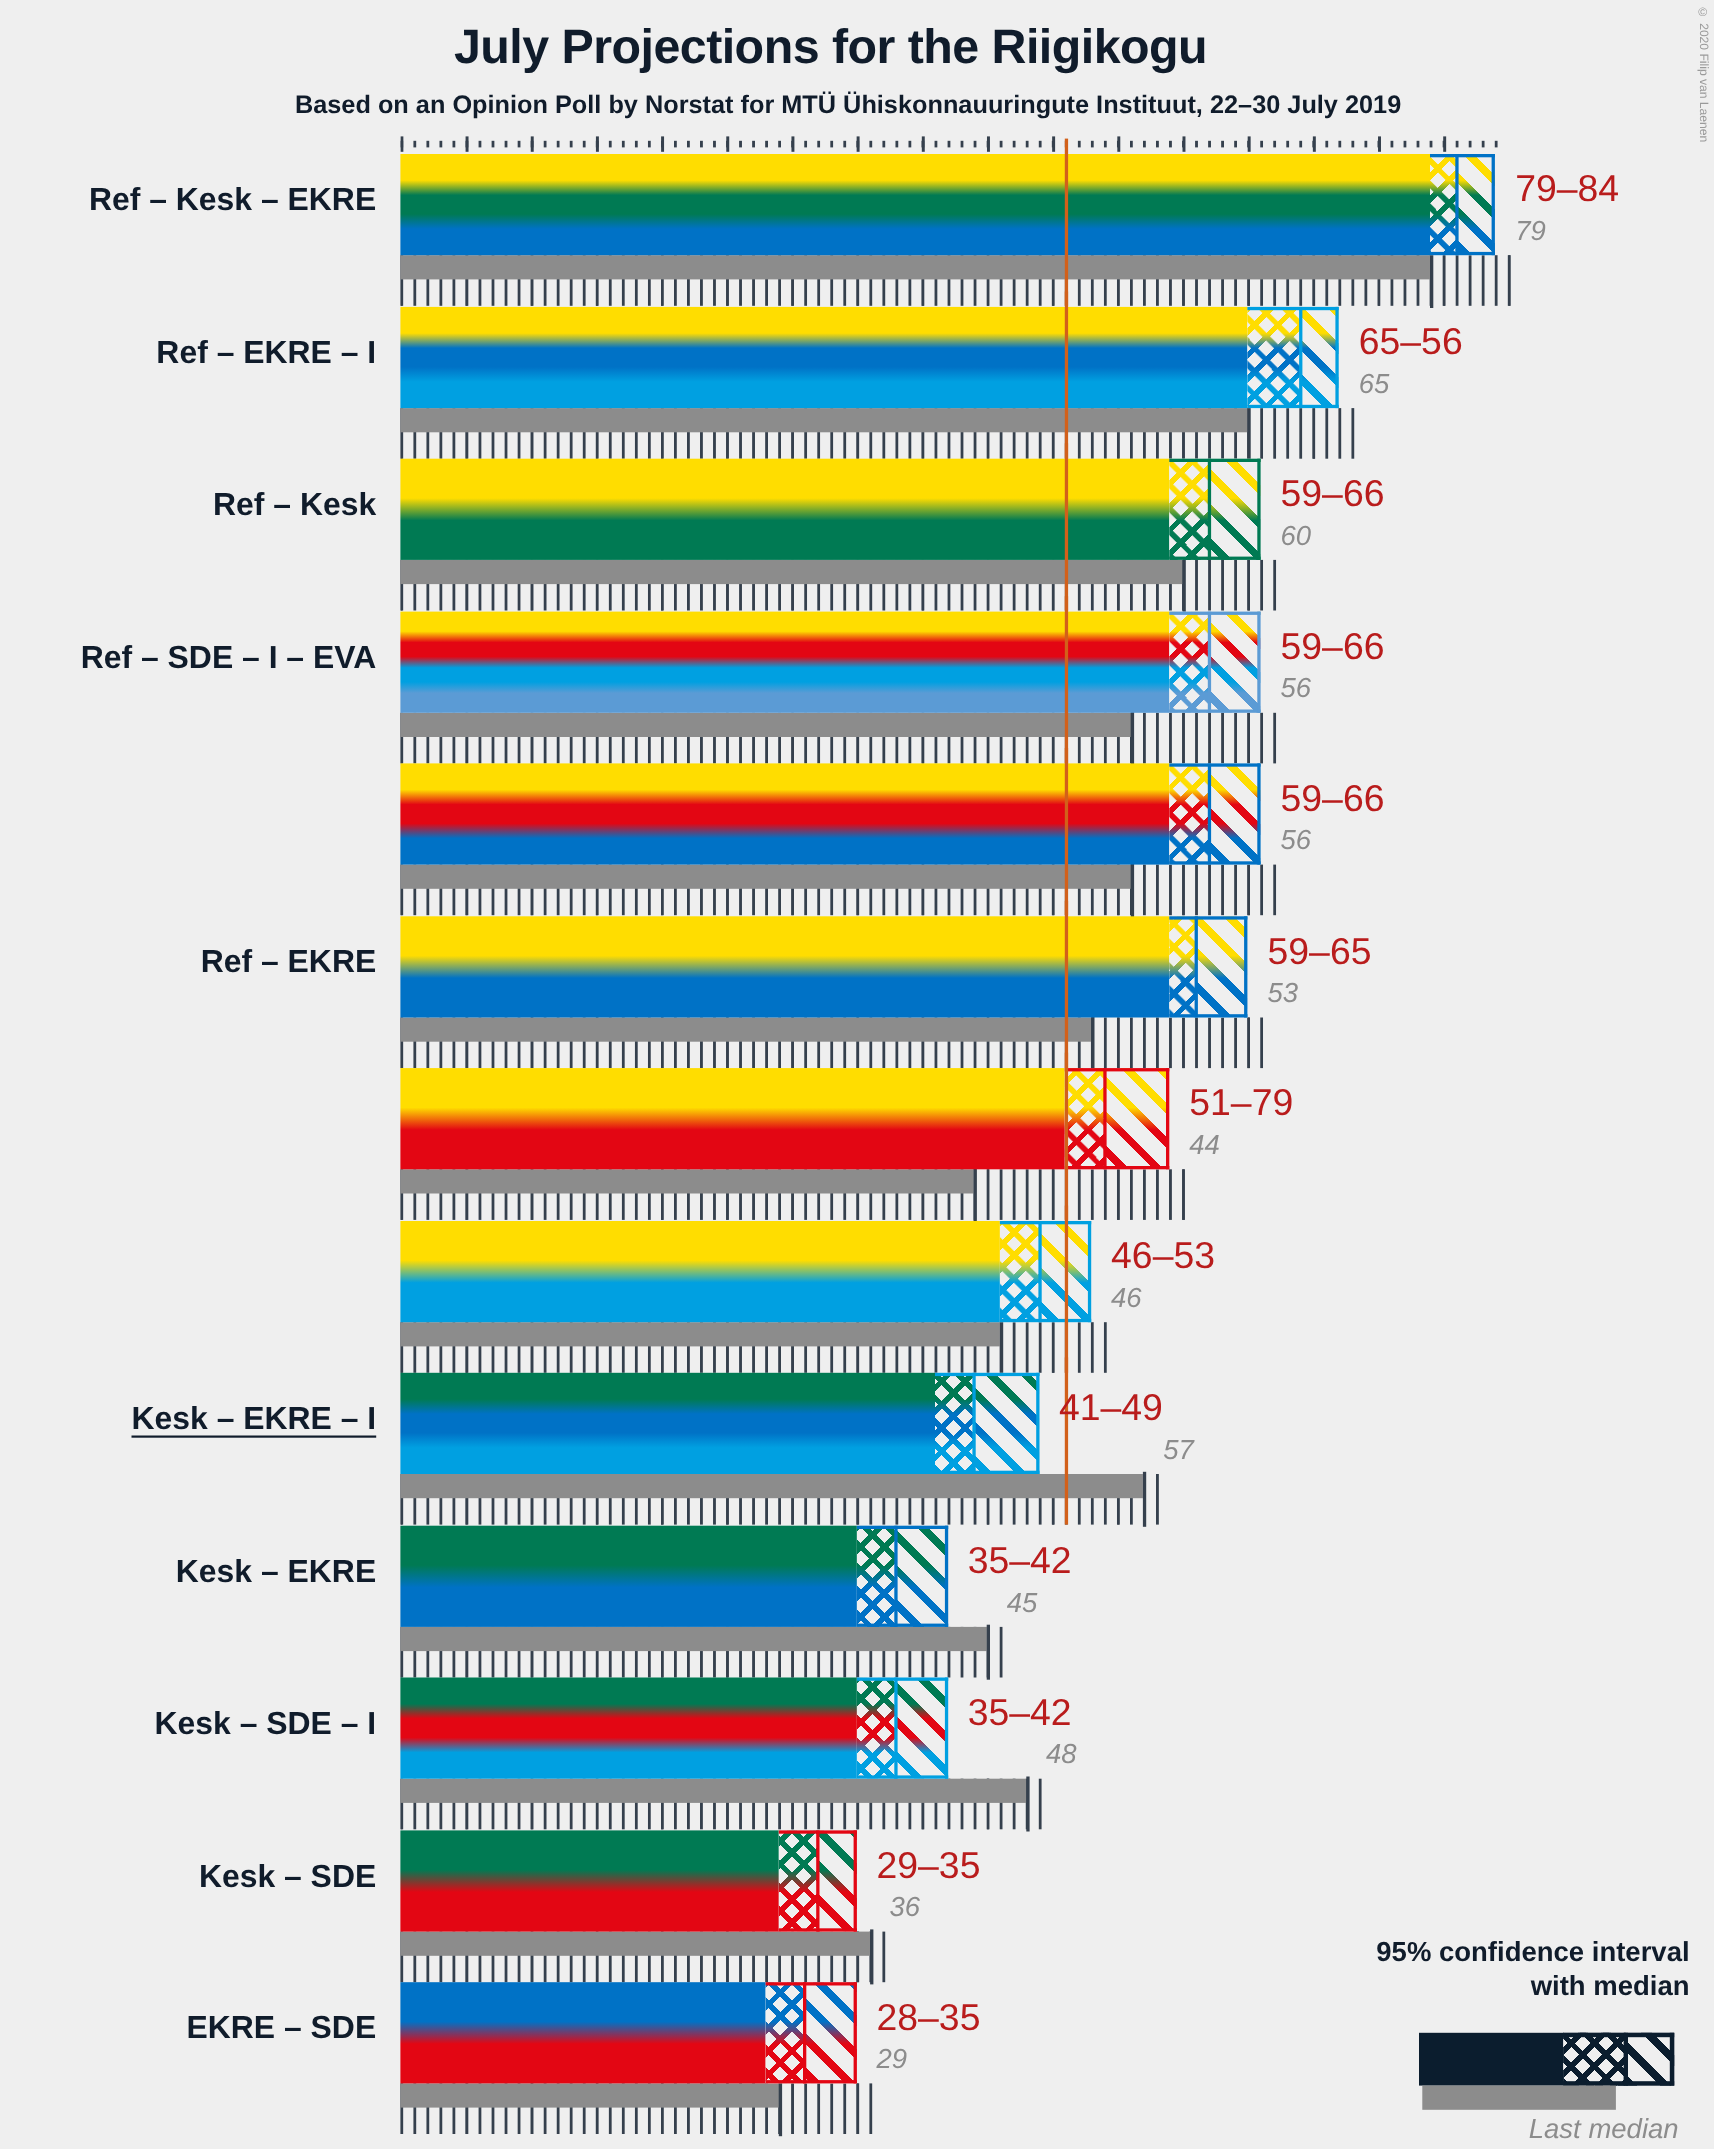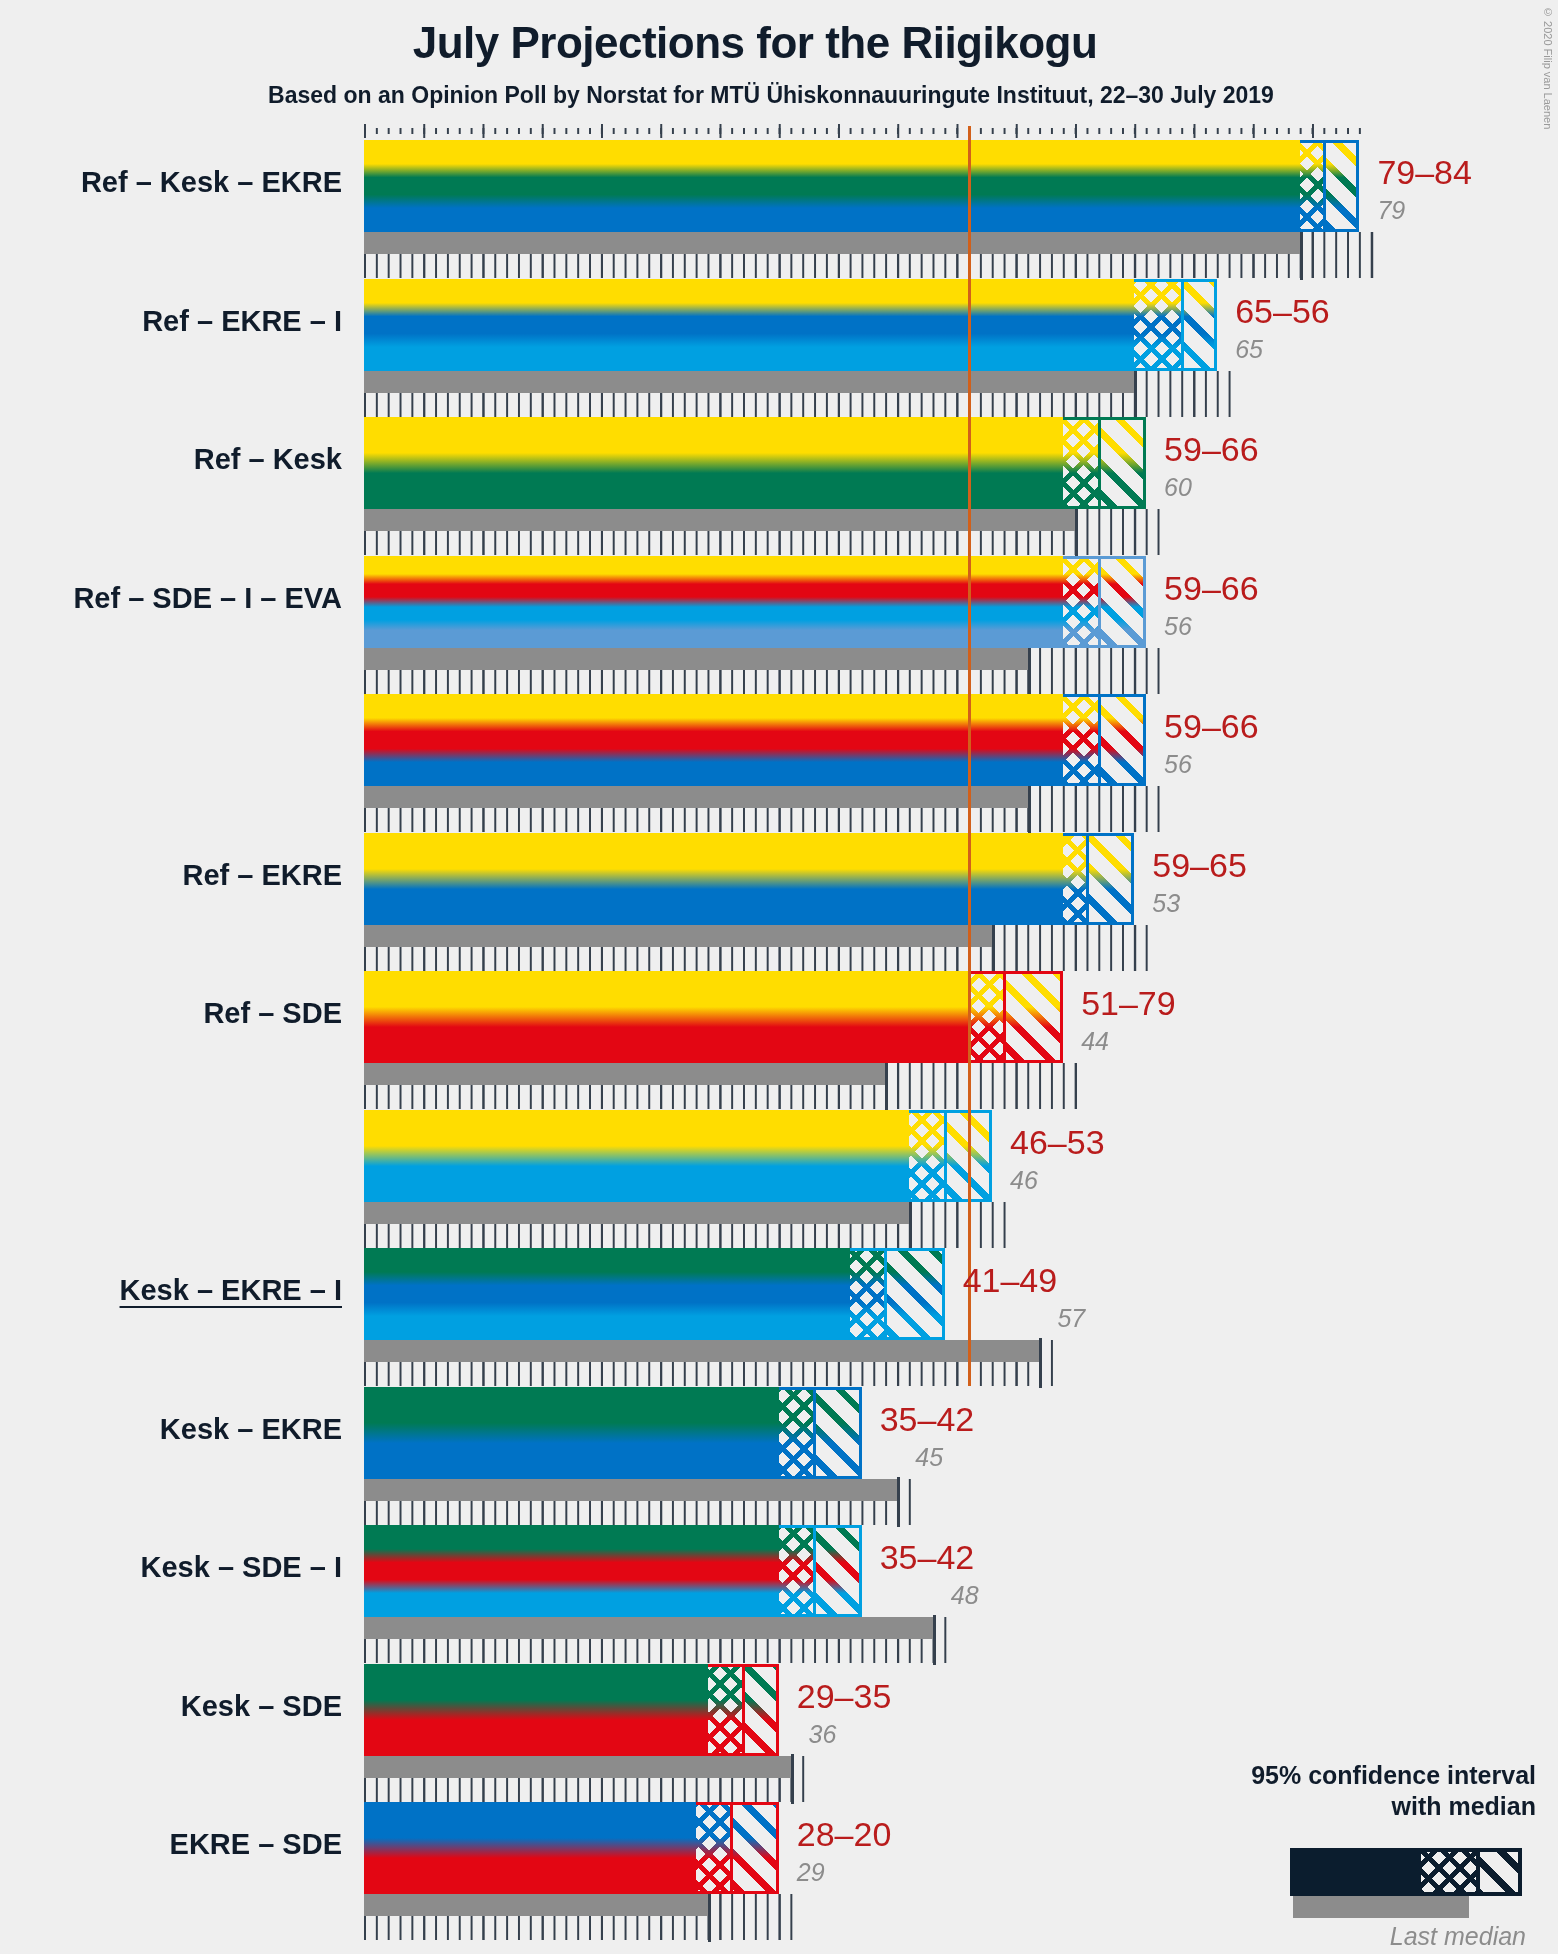--- a/index.html
+++ b/index.html
@@ -175,23 +175,20 @@
     <div style="position: absolute; left: 1086.85px; top: 832.5px; width: 47.4px; height: 92px; background: rgb(239, 239, 239);"></div>
     <div style="position: absolute; left: 1086.85px; top: 832.5px; width: 47.4px; height: 92px; overflow: hidden;">
       <div style="position: absolute; left: -722.85px; top: 0px; width: 770.25px; height: 92px; background: linear-gradient(rgb(255, 221, 0) 11%, rgb(255, 221, 0) 39%, rgb(0, 114, 198) 61%, rgb(0, 114, 198) 89%); mask-image: repeating-linear-gradient(45deg, rgb(0, 0, 0) 0px, rgb(0, 0, 0) 7px, transparent 7px, transparent 22px);"></div>
     </div>
     <div style="position: absolute; left: 1063.15px; top: 832.5px; width: 71.1px; height: 92px; box-sizing: border-box; border-top: 3px solid rgb(0, 114, 198); border-right: 3px solid rgb(0, 114, 198); border-bottom: 3px solid rgb(0, 114, 198); border-left: none; border-image: initial;"></div>
     <div style="position: absolute; left: 1085.85px; top: 832.5px; width: 3px; height: 92px; background: rgb(0, 114, 198);"></div>
     <div class="majline" style="left: 968.35px; top: 818.5px; height: 152px;"></div>
     <div class="valmain" style="left: 1152.25px; top: 845.5px;">59–65</div>
     <div class="valprev" style="left: 1152.25px; top: 888.5px;">53</div>
     <div class="gridzone" style="left: 364px; top: 1063px; width: 721.15px; height: 46px; background-image: repeating-linear-gradient(to right, rgb(53, 64, 77) 0px, rgb(53, 64, 77) 2.2px, transparent 2.2px, transparent 59.25px), repeating-linear-gradient(transparent 0px, transparent 6px, transparent 6px, transparent 12px), repeating-linear-gradient(to right, rgb(53, 64, 77) 0px, rgb(53, 64, 77) 2.2px, transparent 2.2px, transparent 11.85px); background-size: 59.25px 100%, 100% 12px, 11.85px 6px; background-position: 0px 0px, 0px 0px, 0px 3px; background-repeat: repeat-x, repeat, repeat;"></div>
-    <div class="row" style="top: 971px; height: 138px;">
-      <div class="rowlabel" style="top: 26px; right: 1216px;">Ref – SDE</div>
-    </div>
     <div class="lastbar" style="left: 364px; top: 1063px; width: 521.4px;"></div>
     <div class="lastmark" style="left: 885.4px; top: 1061px; height: 50px;"></div>
     <div class="solid" style="left: 364px; top: 971px; width: 604.35px; height: 92px; background: linear-gradient(rgb(255, 221, 0) 11%, rgb(255, 221, 0) 39%, rgb(227, 6, 19) 61%, rgb(227, 6, 19) 89%);"></div>
     <div style="position: absolute; left: 968.35px; top: 971px; width: 35.55px; height: 92px; background: rgb(239, 239, 239);"></div>
     <div style="position: absolute; left: 968.35px; top: 971px; width: 35.55px; height: 92px; overflow: hidden;">
       <div style="position: absolute; left: -604.35px; top: 0px; width: 699.15px; height: 92px; background: linear-gradient(rgb(255, 221, 0) 11%, rgb(255, 221, 0) 39%, rgb(227, 6, 19) 61%, rgb(227, 6, 19) 89%); mask-image: repeating-linear-gradient(45deg, rgb(0, 0, 0) 0px, rgb(0, 0, 0) 5px, transparent 5px, transparent 15px), repeating-linear-gradient(-45deg, rgb(0, 0, 0) 0px, rgb(0, 0, 0) 5px, transparent 5px, transparent 15px);"></div>
     </div>
     <div style="position: absolute; left: 1003.9px; top: 971px; width: 59.25px; height: 92px; background: rgb(239, 239, 239);"></div>
     <div style="position: absolute; left: 1003.9px; top: 971px; width: 59.25px; height: 92px; overflow: hidden;">
       <div style="position: absolute; left: -639.9px; top: 0px; width: 699.15px; height: 92px; background: linear-gradient(rgb(255, 221, 0) 11%, rgb(255, 221, 0) 39%, rgb(227, 6, 19) 61%, rgb(227, 6, 19) 89%); mask-image: repeating-linear-gradient(45deg, rgb(0, 0, 0) 0px, rgb(0, 0, 0) 7px, transparent 7px, transparent 22px);"></div>
@@ -305,21 +302,21 @@
     <div style="position: absolute; left: 695.8px; top: 1802px; width: 35.55px; height: 92px; background: rgb(239, 239, 239);"></div>
     <div style="position: absolute; left: 695.8px; top: 1802px; width: 35.55px; height: 92px; overflow: hidden;">
       <div style="position: absolute; left: -331.8px; top: 0px; width: 414.75px; height: 92px; background: linear-gradient(rgb(0, 114, 198) 11%, rgb(0, 114, 198) 39%, rgb(227, 6, 19) 61%, rgb(227, 6, 19) 89%); mask-image: repeating-linear-gradient(45deg, rgb(0, 0, 0) 0px, rgb(0, 0, 0) 5px, transparent 5px, transparent 15px), repeating-linear-gradient(-45deg, rgb(0, 0, 0) 0px, rgb(0, 0, 0) 5px, transparent 5px, transparent 15px);"></div>
     </div>
     <div style="position: absolute; left: 731.35px; top: 1802px; width: 47.4px; height: 92px; background: rgb(239, 239, 239);"></div>
     <div style="position: absolute; left: 731.35px; top: 1802px; width: 47.4px; height: 92px; overflow: hidden;">
       <div style="position: absolute; left: -367.35px; top: 0px; width: 414.75px; height: 92px; background: linear-gradient(rgb(0, 114, 198) 11%, rgb(0, 114, 198) 39%, rgb(227, 6, 19) 61%, rgb(227, 6, 19) 89%); mask-image: repeating-linear-gradient(45deg, rgb(0, 0, 0) 0px, rgb(0, 0, 0) 7px, transparent 7px, transparent 22px);"></div>
     </div>
     <div style="position: absolute; left: 695.8px; top: 1802px; width: 82.95px; height: 92px; box-sizing: border-box; border-top: 3px solid rgb(227, 6, 19); border-right: 3px solid rgb(227, 6, 19); border-bottom: 3px solid rgb(227, 6, 19); border-left: none; border-image: initial;"></div>
     <div style="position: absolute; left: 730.35px; top: 1802px; width: 3px; height: 92px; background: rgb(227, 6, 19);"></div>
-    <div class="valmain" style="left: 796.75px; top: 1815px;">28–20</div>
+    <div class="valmain" style="left: 796.75px; top: 1815px;">28–35</div>
     <div class="valprev" style="left: 796.75px; top: 1858px;">29</div>
     <div class="legend-bar" style="left: 1290px; top: 1848px; width: 232px; background: rgb(11, 29, 46);"></div>
     <div style="position: absolute; left: 1421px; top: 1848px; width: 57px; height: 48px; background: repeating-linear-gradient(45deg, rgb(11, 29, 46) 0px, rgb(11, 29, 46) 5px, transparent 5px, transparent 15px), repeating-linear-gradient(-45deg, rgb(11, 29, 46) 0px, rgb(11, 29, 46) 5px, transparent 5px, transparent 15px) rgb(239, 239, 239);"></div>
     <div style="position: absolute; left: 1478px; top: 1848px; width: 44px; height: 48px; background: repeating-linear-gradient(45deg, rgb(11, 29, 46) 0px, rgb(11, 29, 46) 7px, transparent 7px, transparent 22px) rgb(239, 239, 239);"></div>
     <div style="position: absolute; left: 1421px; top: 1848px; width: 101px; height: 48px; box-sizing: border-box; border-top: 4px solid rgb(11, 29, 46); border-right: 4px solid rgb(11, 29, 46); border-bottom: 4px solid rgb(11, 29, 46); border-left: none; border-image: initial;"></div>
     <div style="position: absolute; left: 1476px; top: 1848px; width: 4px; height: 48px; background: rgb(11, 29, 46);"></div>
     <div class="legend-last" style="left: 1293px; top: 1896px; width: 176px;"></div>
     <div class="legend-lastlabel" style="left: 1126px; top: 1922px;">Last median</div>
   </div>
 

